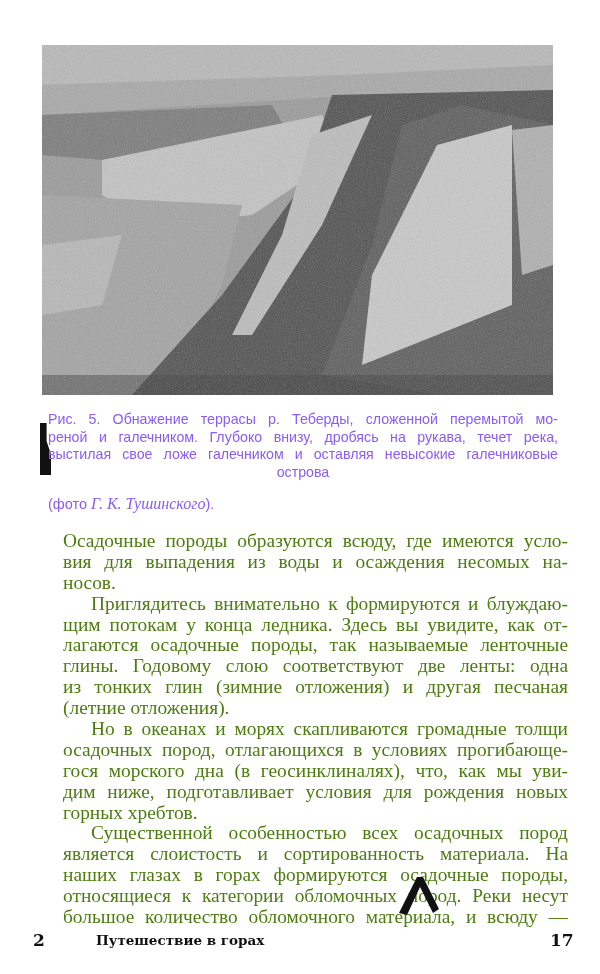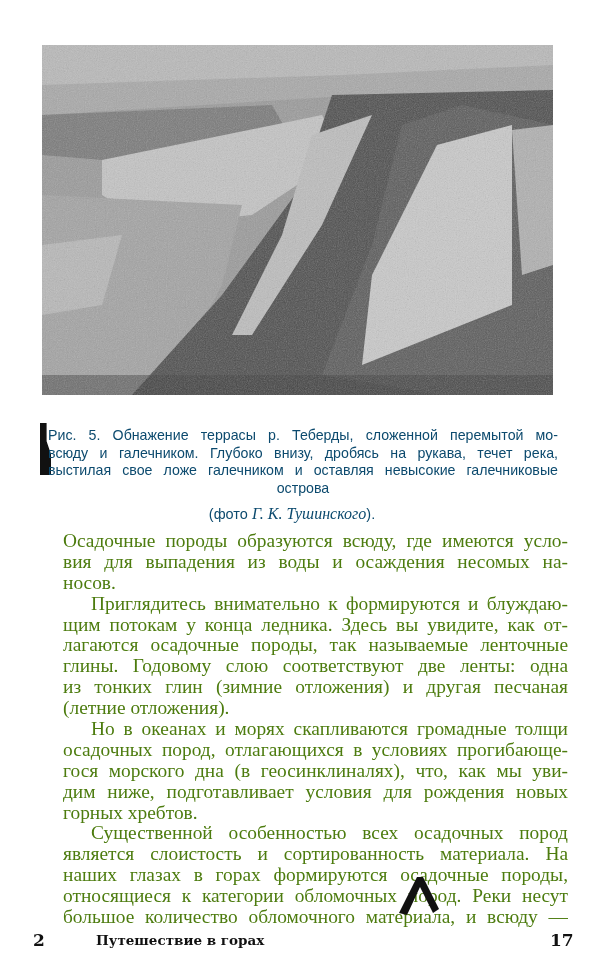--- a/index.html
+++ b/index.html
@@ -6,27 +6,27 @@
   body {
     width: 600px; height: 974px; background: #ffffff; position: relative; overflow: hidden;
     font-family: "Liberation Serif", "DejaVu Serif", serif; color: #111;
   }
   .photo {
     position: absolute; left: 42px; top: 45px; width: 511px; height: 350px;
     background: #8a8a8a; overflow: hidden;
   }
   .photo svg { display: block; width: 100%; height: 100%; }
   .caption {
-    position: absolute; left: 48px; top: 427px; width: 510px;
+    position: absolute; left: 48px; top: 411px; width: 510px;
     font-family: "Liberation Sans", "DejaVu Sans", sans-serif;
-    font-size: 14.2px; line-height: 17.5px; text-align: justify; color: #0c4a6e;
+    font-size: 14.2px; line-height: 17.5px; text-align: justify; color: #8b5cf6;
   }
   .caption .cl { display: block; text-align: justify; text-align-last: justify; white-space: nowrap; }
   .caption .center { text-align: center; text-align-last: center; }
-  .caption .credit { display: block; text-align: center; padding-right: 22px; margin-top: 8px; font-size: 14.5px; }
+  .caption .credit { display: block; text-align: left; padding-right: 22px; margin-top: 14px; font-size: 14.5px; }
   .caption .credit i { font-style: italic; font-family: "Liberation Serif", serif; font-size: 16px; }
   .scan-mark {
     position: absolute; left: 40px; top: 423px; width: 11px; height: 52px; background: #111;
     clip-path: polygon(0 0, 60% 0, 60% 35%, 100% 60%, 100% 100%, 0 100%);
   }
   .body-text {
     position: absolute; left: 63px; top: 531px; width: 505px;
     font-size: 19.4px; line-height: 20.9px; color: #4d7c0f;
   }
   .body-text .ln { display: block; white-space: nowrap; text-align: justify; text-align-last: justify; height: 20.9px; }
@@ -71,21 +71,21 @@
     <path d="M470 85 L511 80 L511 220 L480 230 Z" fill="#b0b0b0"></path>
     <path d="M0 330 L511 330 L511 350 L0 350 Z" fill="#3a3a3a" opacity="0.5"></path>
     <rect width="511" height="350" filter="url(#grain)"></rect>
   </svg>
 </div>
 
 <div class="scan-mark"></div>
 
 <div class="caption">
   <span class="cl">Рис. 5. Обнажение террасы р. Теберды,  сложенной перемытой мо-</span>
-  <span class="cl">всюду и галечником. Глубоко внизу, дробясь на рукава, течет  река,</span>
+  <span class="cl">реной и галечником. Глубоко внизу, дробясь на рукава, течет  река,</span>
   <span class="cl">выстилая свое ложе галечником и оставляя невысокие галечниковые</span>
   <span class="cl center">острова</span>
   <span class="credit"><span>(фото </span><i>Г. К. Тушинского</i><span>).</span></span>
 </div>
 
 <div class="body-text">
   <span class="ln">Осадочные породы образуются всюду, где имеются усло-</span>
   <span class="ln">вия  для  выпадения  из воды и осаждения несомых  на-</span>
   <span class="ln last">носов.</span>
   <span class="ln ind">Приглядитесь внимательно к формируются и блуждаю-</span>

